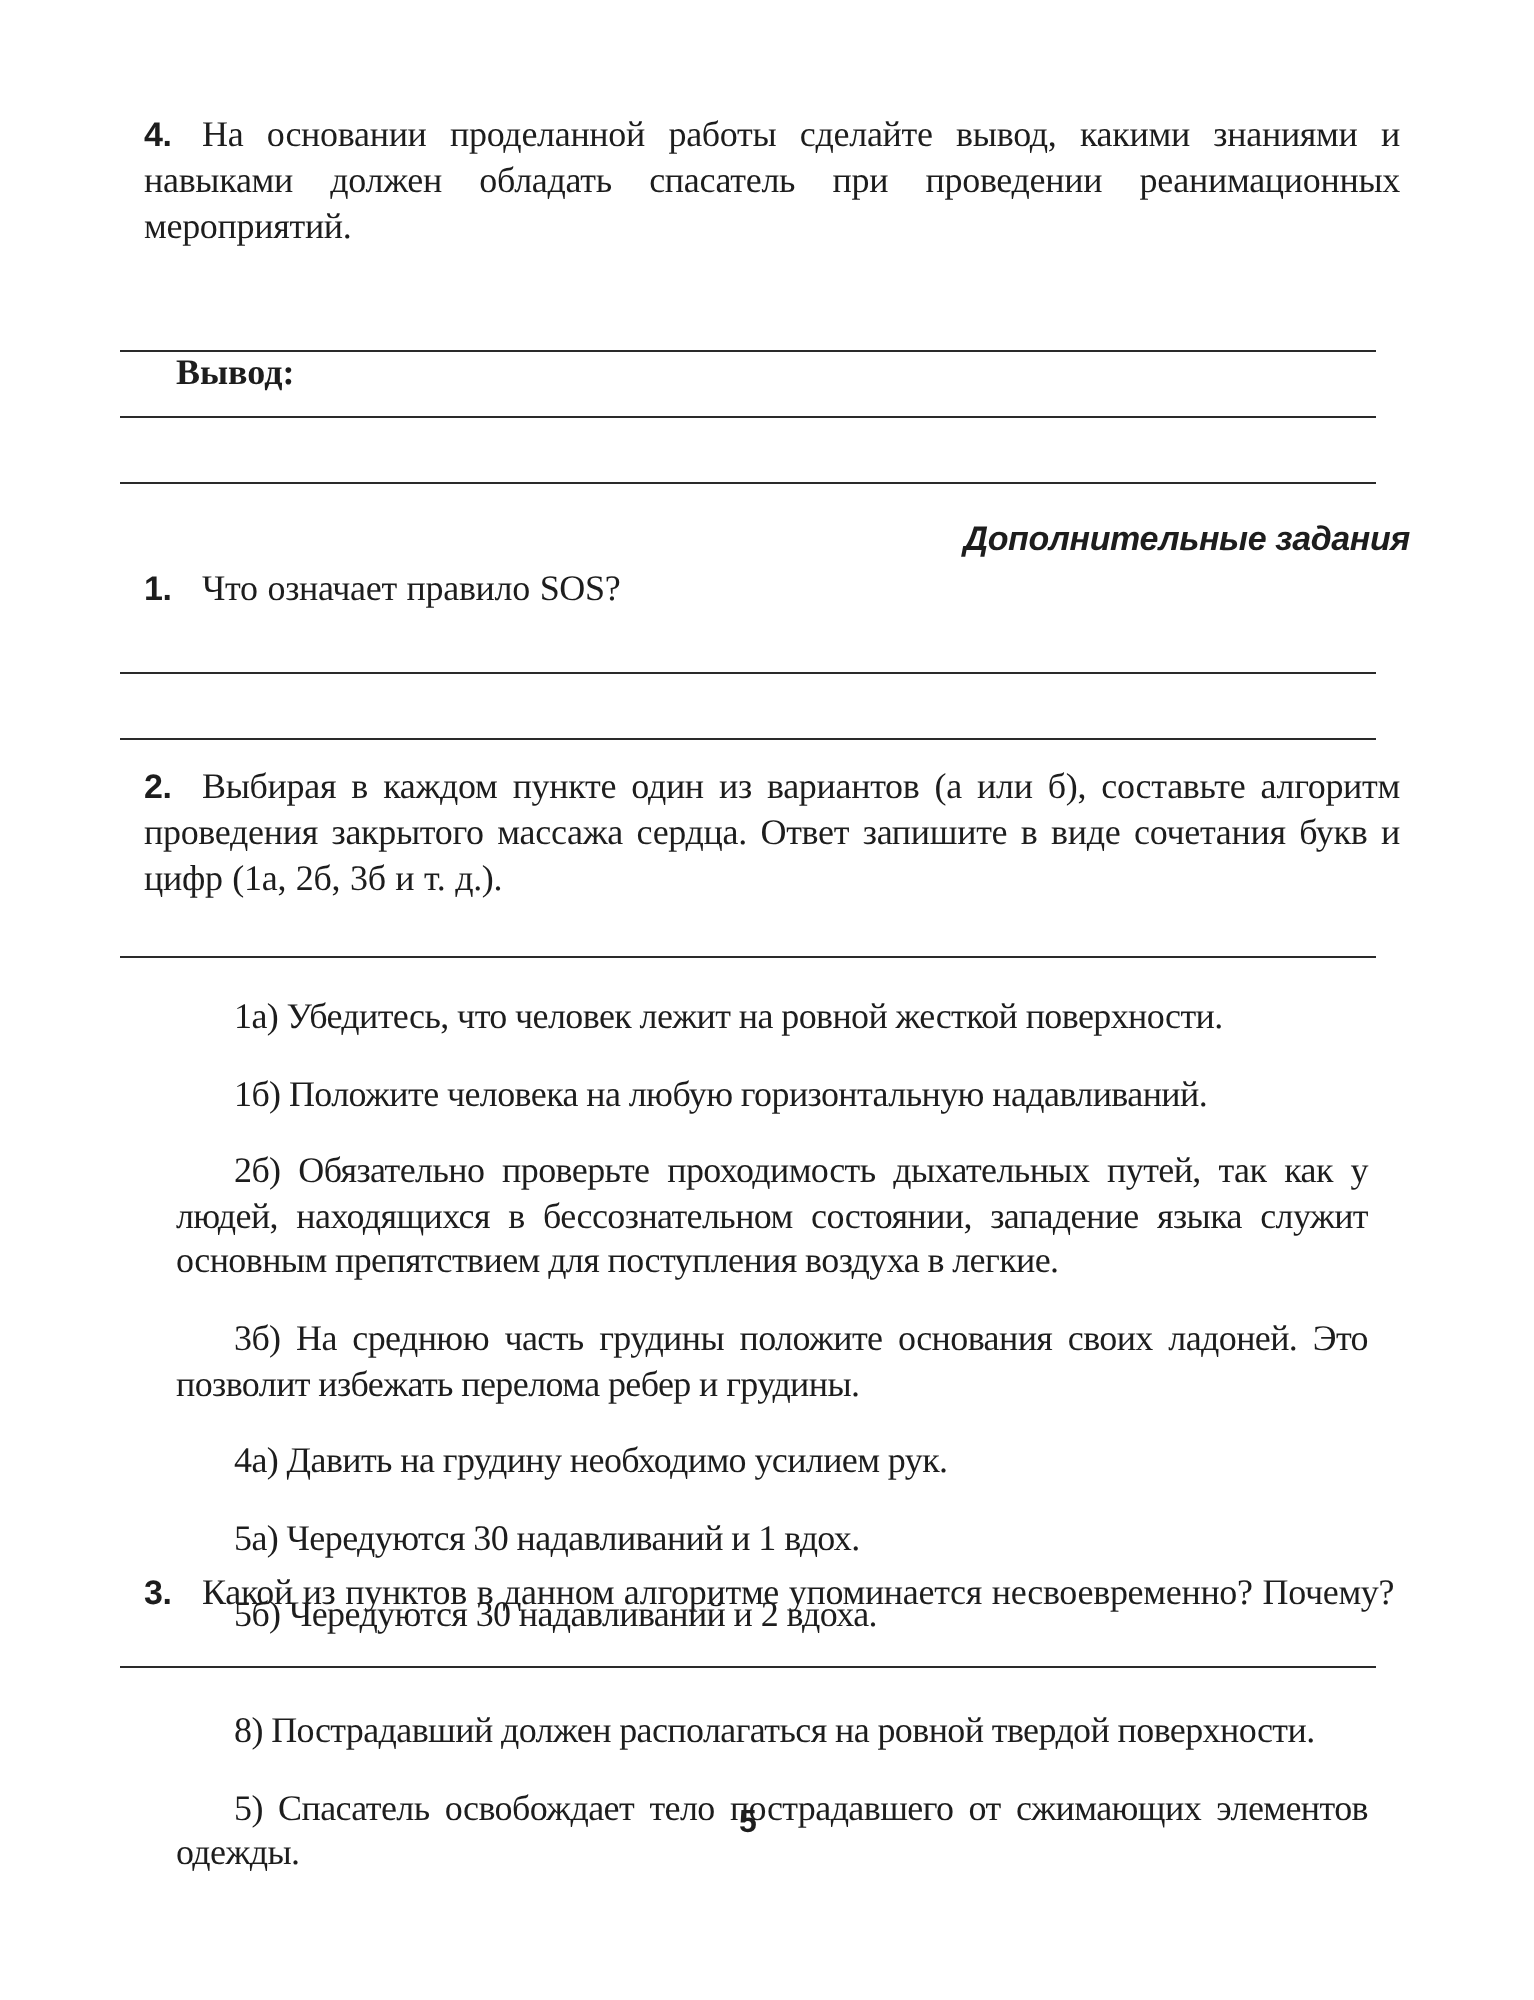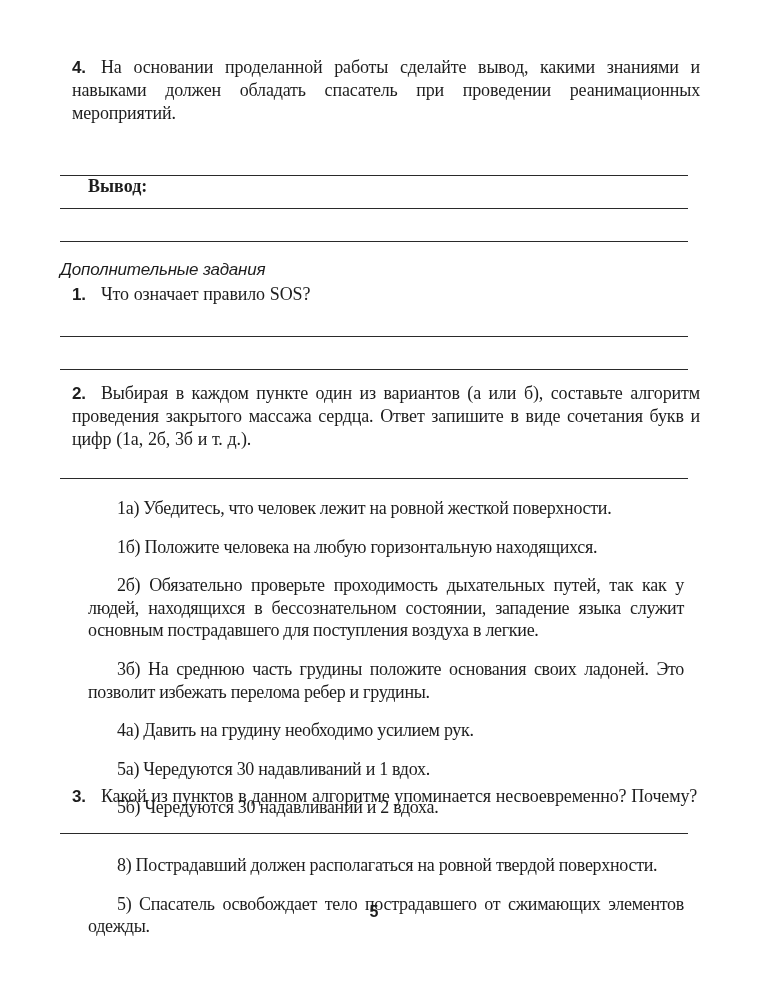--- a/index.html
+++ b/index.html
@@ -45,26 +45,26 @@
     }
     .conclusion-label {
       position: absolute;
       left: 28px;
       font-weight: bold;
       font-size: 18px;
       line-height: 23px;
     }
     .section-title {
       position: absolute;
-      left: 0;
+      left: 17px;
       width: 628px;
-      text-align: left;
+      text-align: right;
       font-family: "Liberation Sans", "DejaVu Sans", sans-serif;
       font-style: italic;
-      font-weight: normal;
+      font-weight: bold;
       font-size: 17px;
       line-height: 23px;
       letter-spacing: -0.2px;
     }
     .opt {
       font-size: 18px;
       line-height: 22.6px;
       text-align: justify;
       text-indent: 29px;
       letter-spacing: -0.3px;
@@ -106,22 +106,22 @@
   <div class="answer-line" style="top:369px;"></div>
 
   <div class="abs para" style="top:382px;">
     <span class="num">2.</span><span>Выбирая в каждом пункте один из вариантов (а или б), составьте алгоритм проведения закрытого массажа сердца. Ответ запишите в виде сочетания букв и цифр (1а, 2б, 3б и т. д.).</span>
   </div>
 
   <div class="answer-line" style="top:478px;"></div>
 
   <div class="abs" style="top:481px;">
     <p class="opt">1а) Убедитесь, что человек лежит на ровной жесткой поверхности.</p>
-    <p class="opt">1б) Положите человека на любую горизонтальную находящихся.</p>
-    <p class="opt">2б) Обязательно проверьте проходимость дыхательных путей, так как у людей, находящихся в бессознательном состоянии, западение языка служит основным пострадавшего для поступления воздуха в легкие.</p>
+    <p class="opt">1б) Положите человека на любую горизонтальную надавливаний.</p>
+    <p class="opt">2б) Обязательно проверьте проходимость дыхательных путей, так как у людей, находящихся в бессознательном состоянии, западение языка служит основным препятствием для поступления воздуха в легкие.</p>
     <p class="opt">3б) На среднюю часть грудины положите основания своих ладоней. Это позволит избежать перелома ребер и грудины.</p>
     <p class="opt">4а) Давить на грудину необходимо усилием рук.</p>
     <p class="opt">5а) Чередуются 30 надавливаний и 1 вдох.</p>
     <p class="opt">5б) Чередуются 30 надавливаний и 2 вдоха.</p>
   </div>
 
   <div class="abs para" style="top:763px;margin-top:22px;">
     <span class="num">3.</span><span>Какой из пунктов в данном алгоритме упоминается несвоевременно? Почему?</span>
   </div>
 

